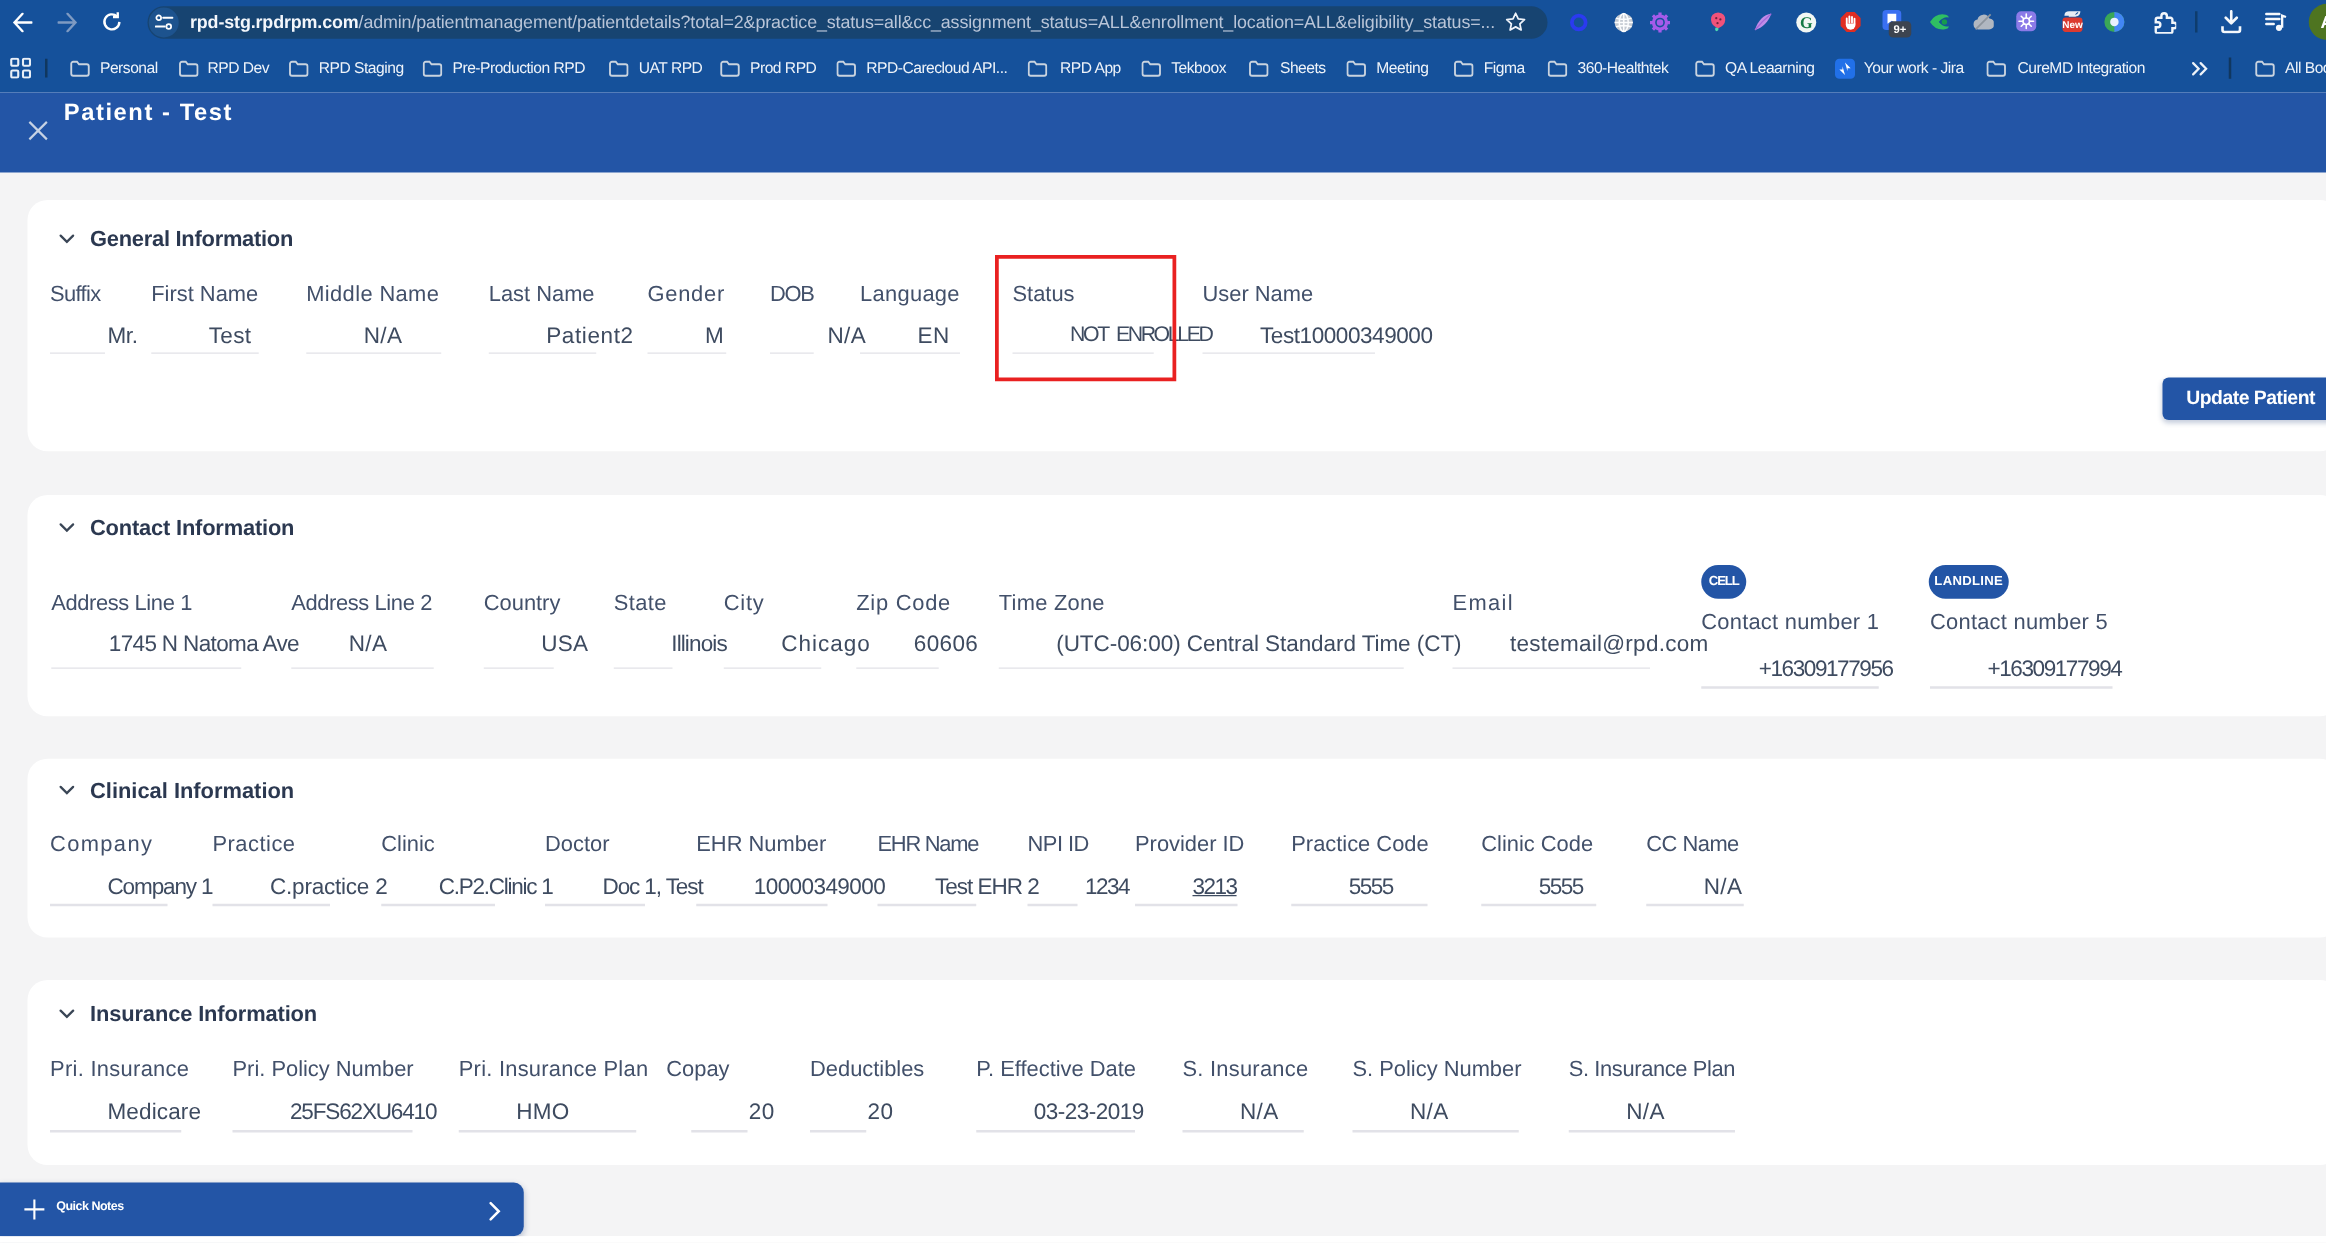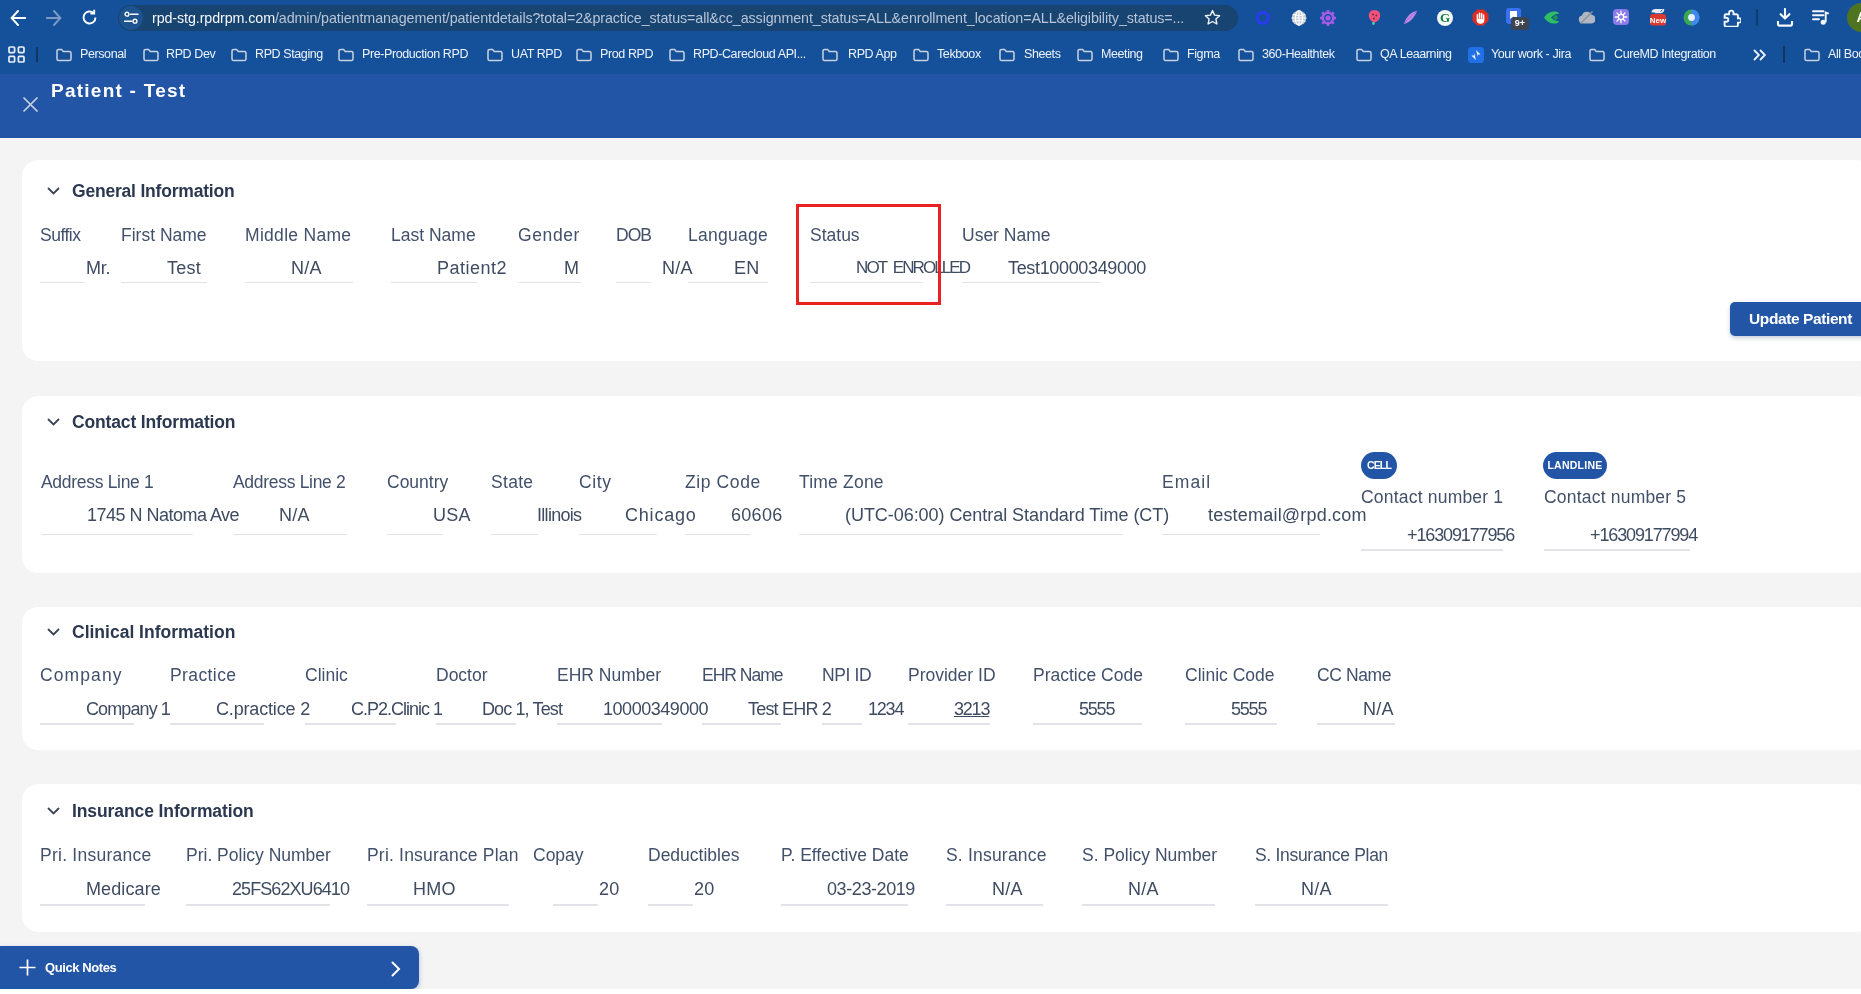--- a/index.html
+++ b/index.html
@@ -2,21 +2,21 @@
 <html><head><meta charset="utf-8"><style>
 * { margin:0; padding:0; box-sizing:border-box; }
 html,body { width:1861px; height:994px; overflow:hidden; }
 body { font-family:"Liberation Sans", sans-serif; background:#fff; position:relative; }
 .abs { position:absolute; }
 #toolbar { left:0; top:0; width:1861px; height:36px; background:#15519b; }
 #bookbar { left:0; top:36px; width:1861px; height:38px; background:#15519b; }
 #pill { left:118px; top:5px; width:1120px; height:26px; border-radius:13px; background:#174471; }
 #tunecirc { left:119px; top:6px; width:24px; height:24px; border-radius:50%; background:#1d538e; }
 .url { left:152px; top:9.5px; font-size:14.3px; color:#b9c5d8; white-space:nowrap; letter-spacing:-0.1px;}
-.url b { color:#f4f7fb; font-weight:normal; }
+.url b { color:#f4f7fb; font-weight:bold; }
 .bmtext { top:46.5px; font-size:12.5px; color:#eef3f9; white-space:nowrap; letter-spacing:-0.4px;}
 .sep1 { width:2px; background:#10375f; }
 #phead { left:0; top:74px; width:1861px; height:64px; background:#2355a6; }
 #ptitle { left:51px; top:80px; font-size:19px; font-weight:bold; color:#fff; letter-spacing:1.25px; }
 #pbody { left:0; top:138px; width:1861px; height:851px; background:#f4f4f5; }
 #bstrip { left:0; top:989px; width:1861px; height:5px; background:#fff; }
 .card { background:#fff; border-radius:16px; left:22px; width:1850px; }
 .ctitle { font-size:17.5px; font-weight:bold; color:#2b3850; }
 .lb { font-size:17.5px; color:#42506a; white-space:nowrap; }
 .vl { font-size:18px; color:#3e4b60; white-space:nowrap;margin-left:46px; }
@@ -374,17 +374,17 @@
 <div class="abs vl" style="left:1361px;top:524.5px;letter-spacing:-1.13px">+16309177956</div>
 <div class="abs ul" style="left:1361px;top:549px;width:142px"></div>
 <div class="abs badge" style="left:1543px;top:451.5px;width:64px;letter-spacing:0.25px">LANDLINE</div>
 <div class="abs lb" style="left:1544px;top:486.5px;letter-spacing:0.2px">Contact number 5</div>
 <div class="abs vl" style="left:1544px;top:524.5px;letter-spacing:-1.13px">+16309177994</div>
 <div class="abs ul" style="left:1544px;top:549px;width:146px"></div>
 <div class="abs" id="qnotes"></div>
 <svg class="abs" style="left:19px;top:959px" width="17" height="17" viewBox="0 0 17 17">
     <path d="M8.5 0.5 V16.5 M0.5 8.5 H16.5" stroke="#fff" stroke-width="1.7"></path>
   </svg>
-<div class="abs" style="left:45px;top:960px;font-size:13px;font-weight:bold;color:#fff;letter-spacing:-0.4px;">Quick Notes</div>
+<div class="abs" style="left:45px;top:960px;font-size:10px;font-weight:bold;color:#fff;letter-spacing:-0.4px;">Quick Notes</div>
 <svg class="abs" style="left:391px;top:961px" width="10" height="16" viewBox="0 0 10 16">
     <path d="M1.5 1.5 L8 8 L1.5 14.5" stroke="#fff" stroke-width="2" fill="none" stroke-linecap="round"></path>
   </svg>
 <div class="abs" id="bstrip"></div>
 <div class="abs" id="redbox"></div>
 </body></html>

